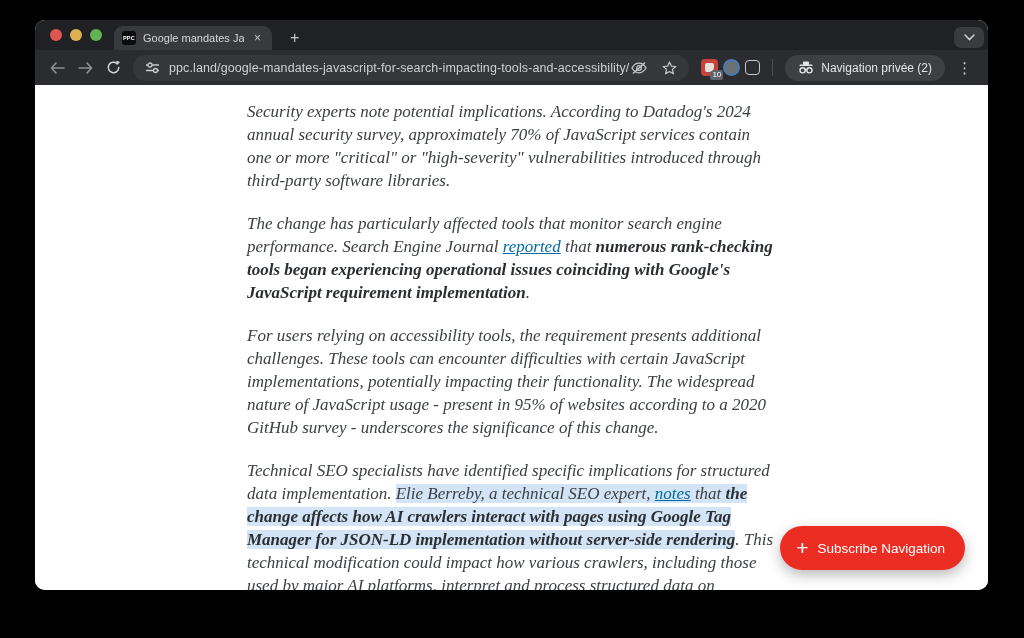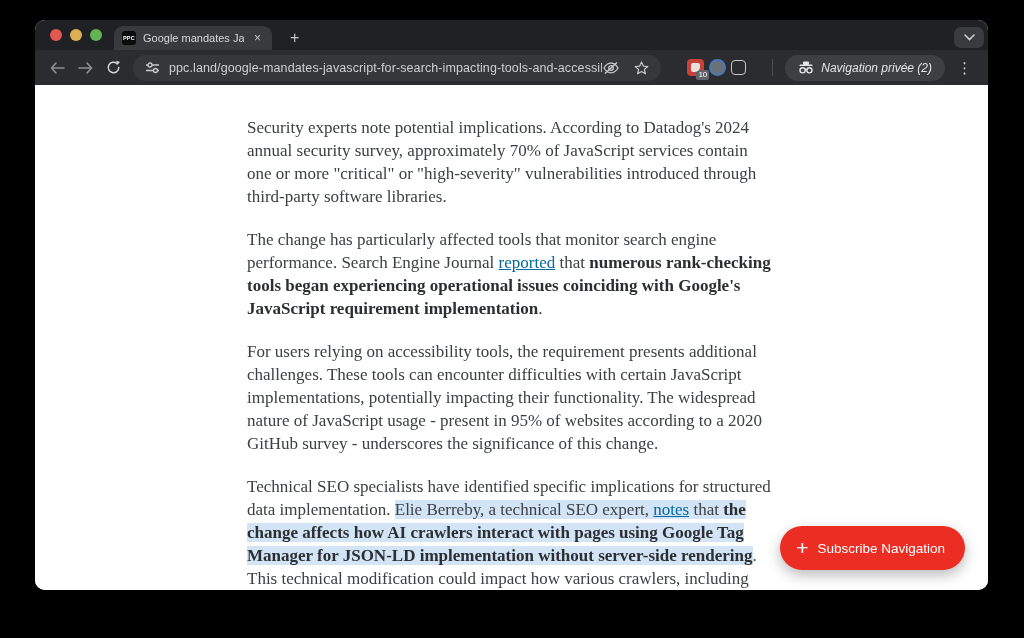--- a/index.html
+++ b/index.html
@@ -32,40 +32,40 @@
 
   
   .toolbar { height:35px; background:#2b2c2f; display:flex; align-items:center; padding:0 10px; }
   .navbtn { width:24px; height:24px; display:flex; align-items:center; justify-content:center;
             margin-right:4px; border-radius:50%; }
   .omnibox { flex:1; height:26px; background:#36373b; border-radius:13px; margin:0 6px 0 4px;
              display:flex; align-items:center; padding:0 12px; min-width:0; }
   .url { flex:1; font-size:12.5px; color:#ced0d4; white-space:nowrap; overflow:hidden;
          margin-left:9px; letter-spacing:.1px; }
   .omni-icons { display:flex; gap:14px; align-items:center; }
-  .ext-row { display:flex; align-items:center; gap:5px; margin:0 20px;text-decoration:underline; }
+  .ext-row { display:flex; align-items:center; gap:5px; margin:0 6px;text-decoration:underline; }
   .ext-red { position:relative; width:17px; height:17px; background:#c6423a; border-radius:4px; }
   .ext-red::after { content:""; position:absolute; left:4px; top:4px; width:9px; height:9px;
                     background:#e8e3da; border-radius:2px 2px 5px 2px; }
   .badge { position:absolute; right:-5px; bottom:-4px; background:#60646a; color:#fff;
            font-size:8px; padding:1px 2px; border-radius:2px; line-height:1; }
   .ext-circle { width:17px; height:17px; border-radius:50%; background:#6b7076;
                 border:2px solid #4b79b8; }
   .ext-square { width:15px; height:15px; border:1.5px solid #c6c8cb; border-radius:4px; }
   .divider { width:1px; height:17px; background:#4c4d50; margin:0 6px; }
   .incog-pill { height:26px; background:#3e3f43; border-radius:13px; display:flex;
-                align-items:center; gap:7px; padding:0 13px; margin:0 6px;font-style:italic; }
+                align-items:center; gap:7px; padding:0 13px; margin:0 6px; }
   .incog-label { font-size:12px; color:#e4e5e7; white-space:nowrap; }
   .menu-dots { color:#cfd1d3; font-size:15px; padding:0 6px; letter-spacing:0; }
 
   
   .content { position:relative; height:505px; background:#ffffff; overflow:hidden; }
-  .article { width:529px; margin:16px auto; padding-top:15px;
+  .article { width:529px; margin:0 auto; padding-top:15px;
              font-family:"Liberation Serif","DejaVu Serif",serif;
-             font-size:17px; line-height:23px; color:#3c4044; }
+             font-size:17px; line-height:23px; color:#3c4044;font-style:italic; }
   .article p { margin:0 0 20px; }
   .seg-bold { font-weight:bold; color:#2b2e32; }
   .seg-link { color:#0369a1; text-decoration:underline; cursor:pointer; }
   .seg-hl { background:#d2e4f5;text-align:center; }
 
   .subscribe { position:absolute; right:23px; bottom:20px; height:44px; border:none;
                background:#ec2d23; color:#fff; border-radius:22px; display:flex;
                align-items:center; gap:9px; padding:0 20px 0 16px; cursor:pointer;
                font-family:"Liberation Sans",sans-serif;
                box-shadow:0 5px 14px rgba(0,0,0,.28); }

